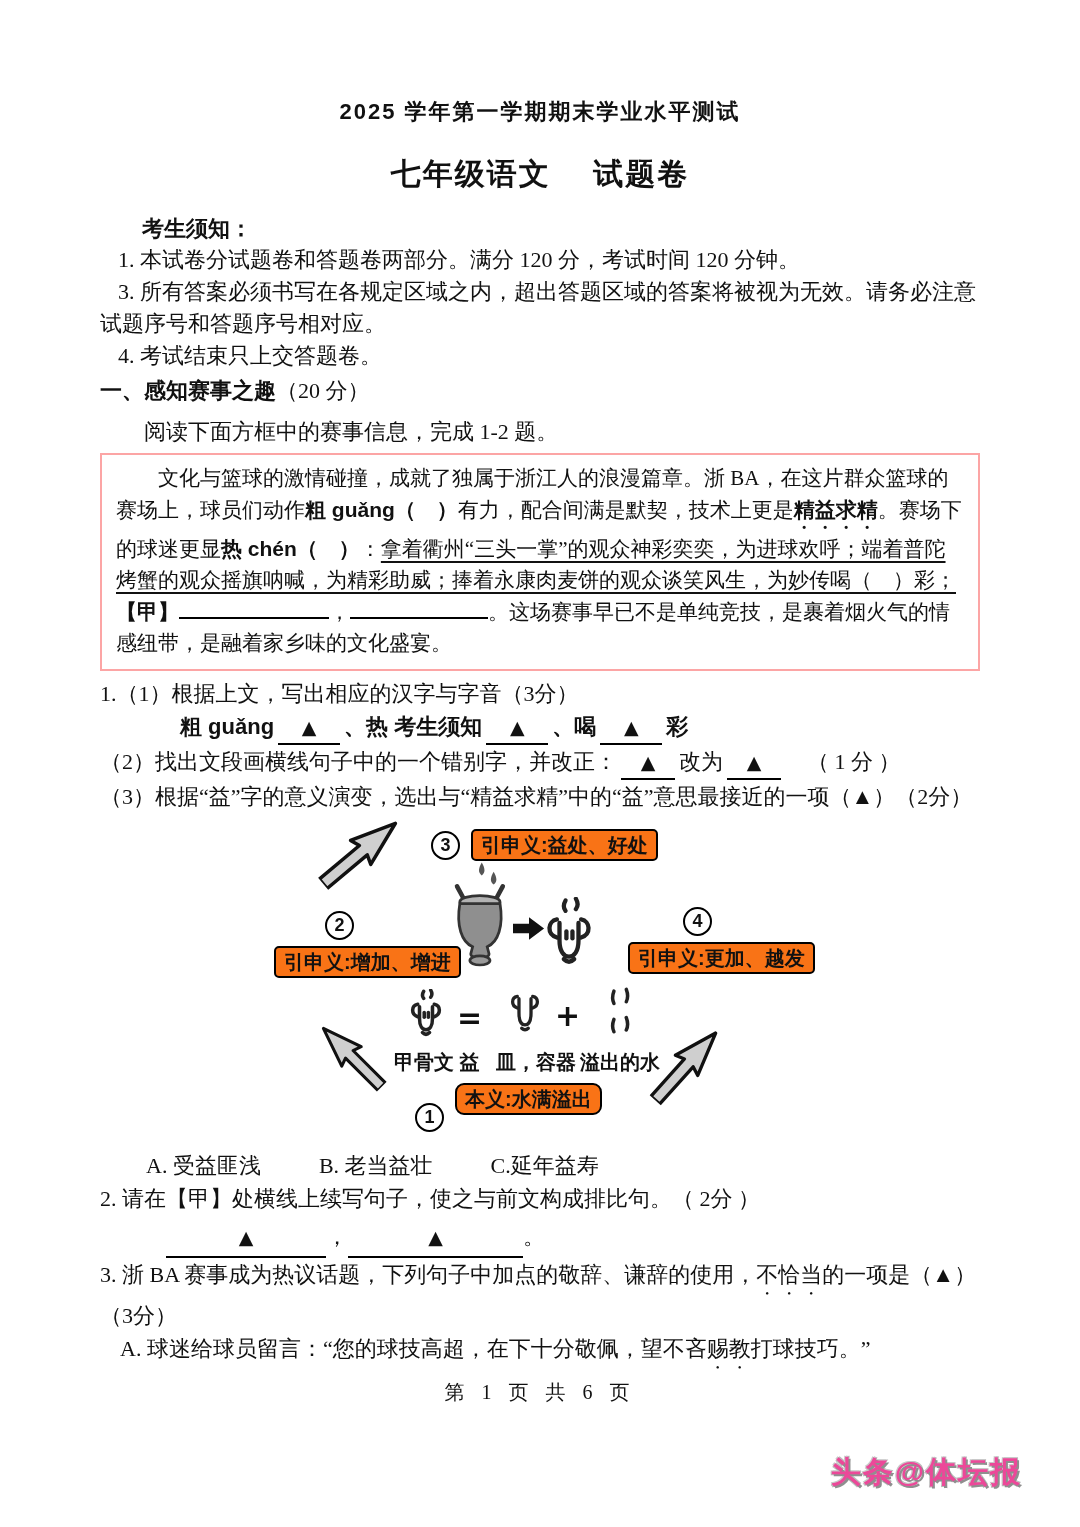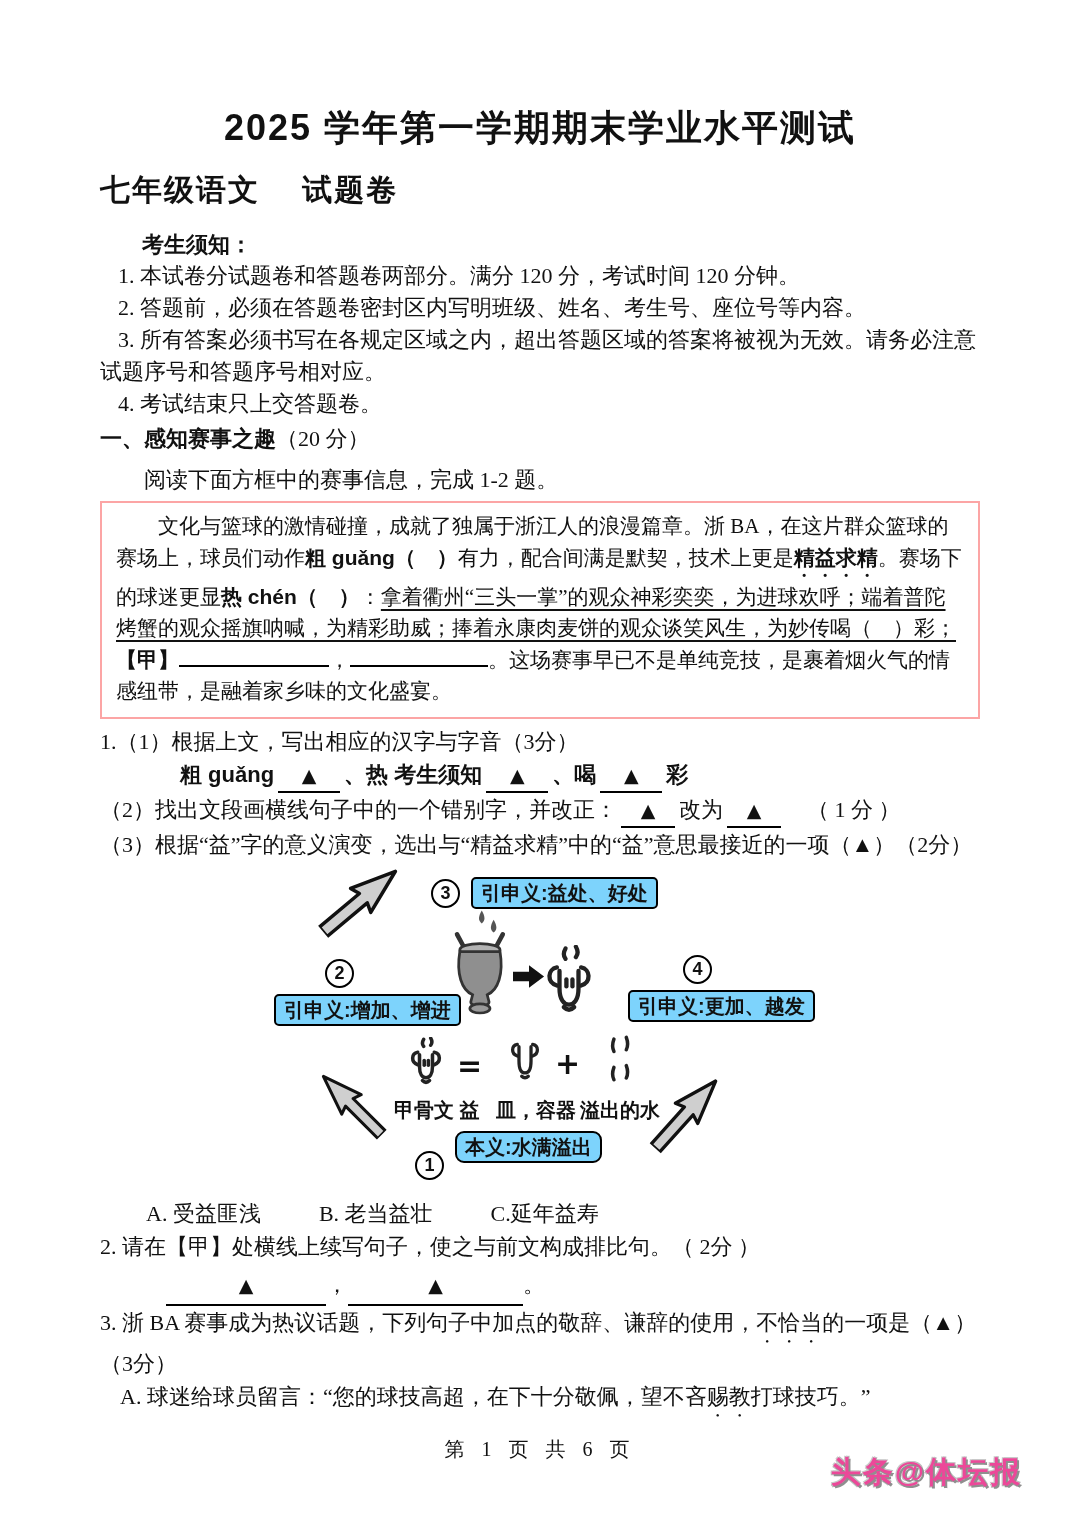--- a/index.html
+++ b/index.html
@@ -9,23 +9,23 @@
     margin:0 auto;
     background:#ffffff;
     box-sizing:border-box;
     padding:92px 100px 0 100px;
     font-family:"Liberation Serif","DejaVu Serif",serif;
     color:#111;
     font-size:22px;
     overflow:hidden;
   }
   .hei{font-family:"Liberation Sans","DejaVu Sans",sans-serif;font-weight:bold;}
-  .title{margin:16px;text-align:center;font-size:36px;line-height:40px;letter-spacing:2px;
-         font-family:"Liberation Sans","DejaVu Sans",sans-serif;font-weight:bold;}
-  .subtitle{margin:22px 0 0 0;font-size:30px;line-height:40px;letter-spacing:2px;
+  .title{margin:0;text-align:center;font-size:22px;line-height:40px;letter-spacing:2px;
+         font-family:"Liberation Sans","DejaVu Sans",sans-serif;font-weight:bold;}
+  .subtitle{margin:22px 0 0 0;text-align:center;font-size:30px;line-height:40px;letter-spacing:2px;
          font-family:"Liberation Sans","DejaVu Sans",sans-serif;font-weight:bold;}
   .notice-head{margin-top:20px;font-size:22px;line-height:30px;text-indent:42px;
          font-family:"Liberation Sans","DejaVu Sans",sans-serif;font-weight:bold;}
   .notice-item{margin:0;font-size:22px;line-height:32px;text-indent:18px;}
   .intro{margin:4px 0 0 0;font-size:22px;line-height:33px;text-indent:2em;
          font-family:"Liberation Sans","DejaVu Sans",sans-serif;font-weight:bold;}
   .section-line{margin:2px 0 8px 0;font-size:22px;line-height:33px;}
   .plain-indent{margin:0;font-size:22px;line-height:33px;text-indent:2em;}
   .passage-box{margin-top:5px;border:2px solid #fca5a5;padding:8px 14px 10px 14px;}
   .passage{margin:0;font-size:21px;line-height:31px;text-indent:2em;}
@@ -47,51 +47,50 @@
   
   .diagram{position:relative;height:326px;margin-top:6px;}
   .diagram .abs{position:absolute;}
   .circle-num{
     display:inline-flex;width:29px;height:29px;border:2.5px solid #000;border-radius:50%;
     align-items:center;justify-content:center;font-size:18px;font-weight:bold;
     font-family:"Liberation Sans","DejaVu Sans",sans-serif;box-sizing:border-box;background:#fff;
   }
   .d-box{
     border:2.5px solid #000;border-radius:5px;padding:1px 8px;font-size:20px;line-height:26px;
-    font-family:"Liberation Sans","DejaVu Sans",sans-serif;font-weight:bold;background:#7dd3fc;white-space:nowrap;
+    font-family:"Liberation Sans","DejaVu Sans",sans-serif;font-weight:bold;background:#f97316;white-space:nowrap;
   }
   .d-box.rounded{border-radius:9px;}
   .d-label{font-size:20px;font-family:"Liberation Sans","DejaVu Sans",sans-serif;font-weight:bold;white-space:nowrap;}
   .op{font-size:30px;font-weight:bold;font-family:"DejaVu Sans",sans-serif;line-height:30px;}
   .arrow-ne1{transform:rotate(-40deg);} .arrow-ne2{transform:rotate(-48deg);} .arrow-nw{transform:rotate(-135deg);}
   .options-line{margin:4px 0 0 0;font-size:22px;line-height:33px;padding-left:46px;}
   .options-line span{margin-right:58px;}
   .q2-blanks{margin:3px 0 0 0;padding-left:66px;font-size:22px;line-height:38px;}
   .optA{margin:0;padding-left:20px;font-size:22px;line-height:33px;}
-  .footer{margin-top:15px;text-align:center;font-size:20px;letter-spacing:6px;}
+  .footer{margin-top:6px;text-align:center;font-size:20px;letter-spacing:6px;}
   .watermark{
     position:absolute;right:58px;bottom:34px;font-size:30px;font-weight:bold;
     font-family:"Liberation Sans","DejaVu Sans",sans-serif;color:#ec4899;
     text-shadow:2px 2px 0 #8f8f8f,-1px -1px 0 #c9c9c9,1px -1px 0 #bbb,-1px 1px 0 #bbb;
     letter-spacing:2px;
   }
   svg{display:block;}
 </style>
 </head>
 <body>
 
 <div class="page">
 
   <h1 class="title">2025 学年第一学期期末学业水平测试</h1>
   <h2 class="subtitle">七年级语文　 试题卷</h2>
 
   <div>
     <div class="notice-head">考生须知：</div>
     <p class="notice-item">1. 本试卷分试题卷和答题卷两部分。满分 120 分，考试时间 120 分钟。</p>
-    <p class="notice-item">2. 答题前，必须在答题卷密封区内写明班级、姓名、考生号、座位号等内容。</p>
     <p class="notice-item">3. 所有答案必须书写在各规定区域之内，超出答题区域的答案将被视为无效。请务必注意试题序号和答题序号相对应。</p>
     <p class="notice-item">4. 考试结束只上交答题卷。</p>
   </div>
 
 
   <p class="section-line"><span class="hei">一、感知赛事之趣</span><span>（20 分）</span></p>
 
   <p class="plain-indent">阅读下面方框中的赛事信息，完成 1-2 题。</p>
 
   <div class="passage-box">

